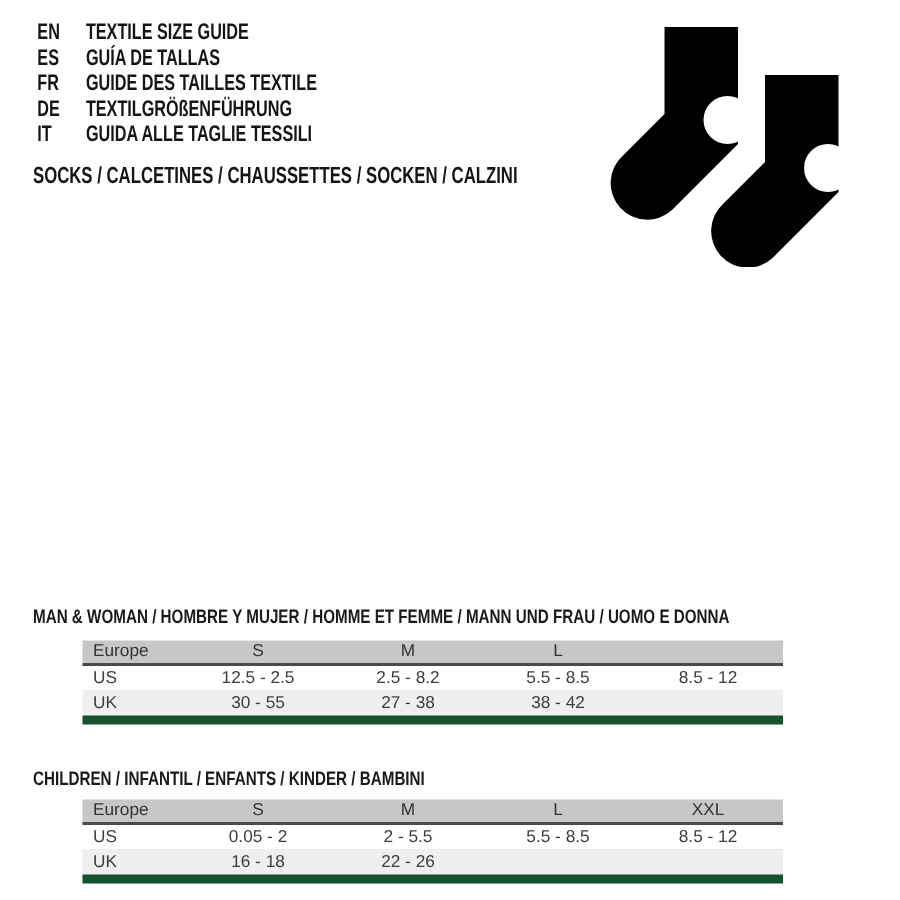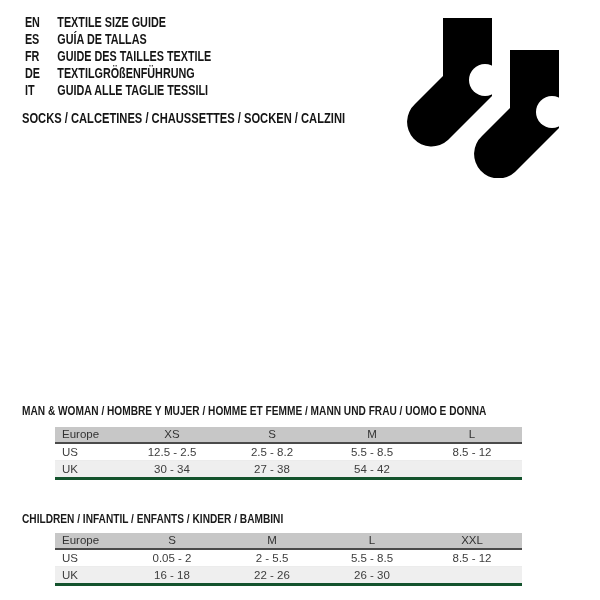--- a/index.html
+++ b/index.html
@@ -30,21 +30,21 @@
     font-size:13px;font-weight:700;color:#1a1a1a;transform:scaleX(.78);
   }
   #t1-title{top:403px;}
   #t2-title{top:511px;}
   .size-table{position:absolute;left:14px;width:467px;margin-left:41px;}
   #t1{top:427px;}
   #t2{top:533px;}
   .trow{display:flex;font-size:11.5px;color:#3d3d3d;}
   .thead{background:#c7c7c7;border-bottom:2px solid #4a4a4a;height:15px;line-height:15px;color:#333333;}
   .r-us{background:#ffffff;border-bottom:1px solid #ececec;height:16px;line-height:16px;justify-content:center;}
-  .r-uk{background:#efefef;border-bottom:3px solid #14532d;height:16px;line-height:16px;}
+  .r-uk{background:#efefef;border-bottom:6px solid #14532d;height:16px;line-height:16px;}
   .c0{width:67px;box-sizing:border-box;padding-left:7px;text-align:left;}
   .cd{width:100px;text-align:center;}
 </style>
 </head>
 <body>
 
 <div class="canvas">
 
   <div class="lang-list cond">
     <div class="lang-row">
@@ -79,37 +79,36 @@
     <g transform="translate(67,32)">
       <path fill="#000000" d="M38 10 H87 V88 L43 132 A24.4 24.4 0 0 1 10 96 L38 68 Z"></path>
       <circle cx="80" cy="72" r="16" fill="#ffffff"></circle>
     </g>
   </svg>
 
   <div id="t1-title" class="tbl-title cond">MAN &amp; WOMAN / HOMBRE Y MUJER / HOMME ET FEMME / MANN UND FRAU / UOMO E DONNA</div>
   <div id="t1" class="size-table">
     <div class="trow thead">
       <span class="c0">Europe</span>
-      <span class="cd">XS</span>
       <span class="cd">S</span>
       <span class="cd">M</span>
       <span class="cd">L</span>
     </div>
     <div class="trow r-us">
       <span class="c0">US</span>
       <span class="cd">12.5 - 2.5</span>
       <span class="cd">2.5 - 8.2</span>
       <span class="cd">5.5 - 8.5</span>
       <span class="cd">8.5 - 12</span>
     </div>
     <div class="trow r-uk">
       <span class="c0">UK</span>
-      <span class="cd">30 - 34</span>
+      <span class="cd">30 - 55</span>
       <span class="cd">27 - 38</span>
-      <span class="cd">54 - 42</span>
+      <span class="cd">38 - 42</span>
     </div>
   </div>
 
   <div id="t2-title" class="tbl-title cond">CHILDREN / INFANTIL / ENFANTS / KINDER / BAMBINI</div>
   <div id="t2" class="size-table">
     <div class="trow thead">
       <span class="c0">Europe</span>
       <span class="cd">S</span>
       <span class="cd">M</span>
       <span class="cd">L</span>
@@ -119,17 +118,16 @@
       <span class="c0">US</span>
       <span class="cd">0.05 - 2</span>
       <span class="cd">2 - 5.5</span>
       <span class="cd">5.5 - 8.5</span>
       <span class="cd">8.5 - 12</span>
     </div>
     <div class="trow r-uk">
       <span class="c0">UK</span>
       <span class="cd">16 - 18</span>
       <span class="cd">22 - 26</span>
-      <span class="cd">26 - 30</span>
     </div>
   </div>
 
 </div>
 
 </body></html>

